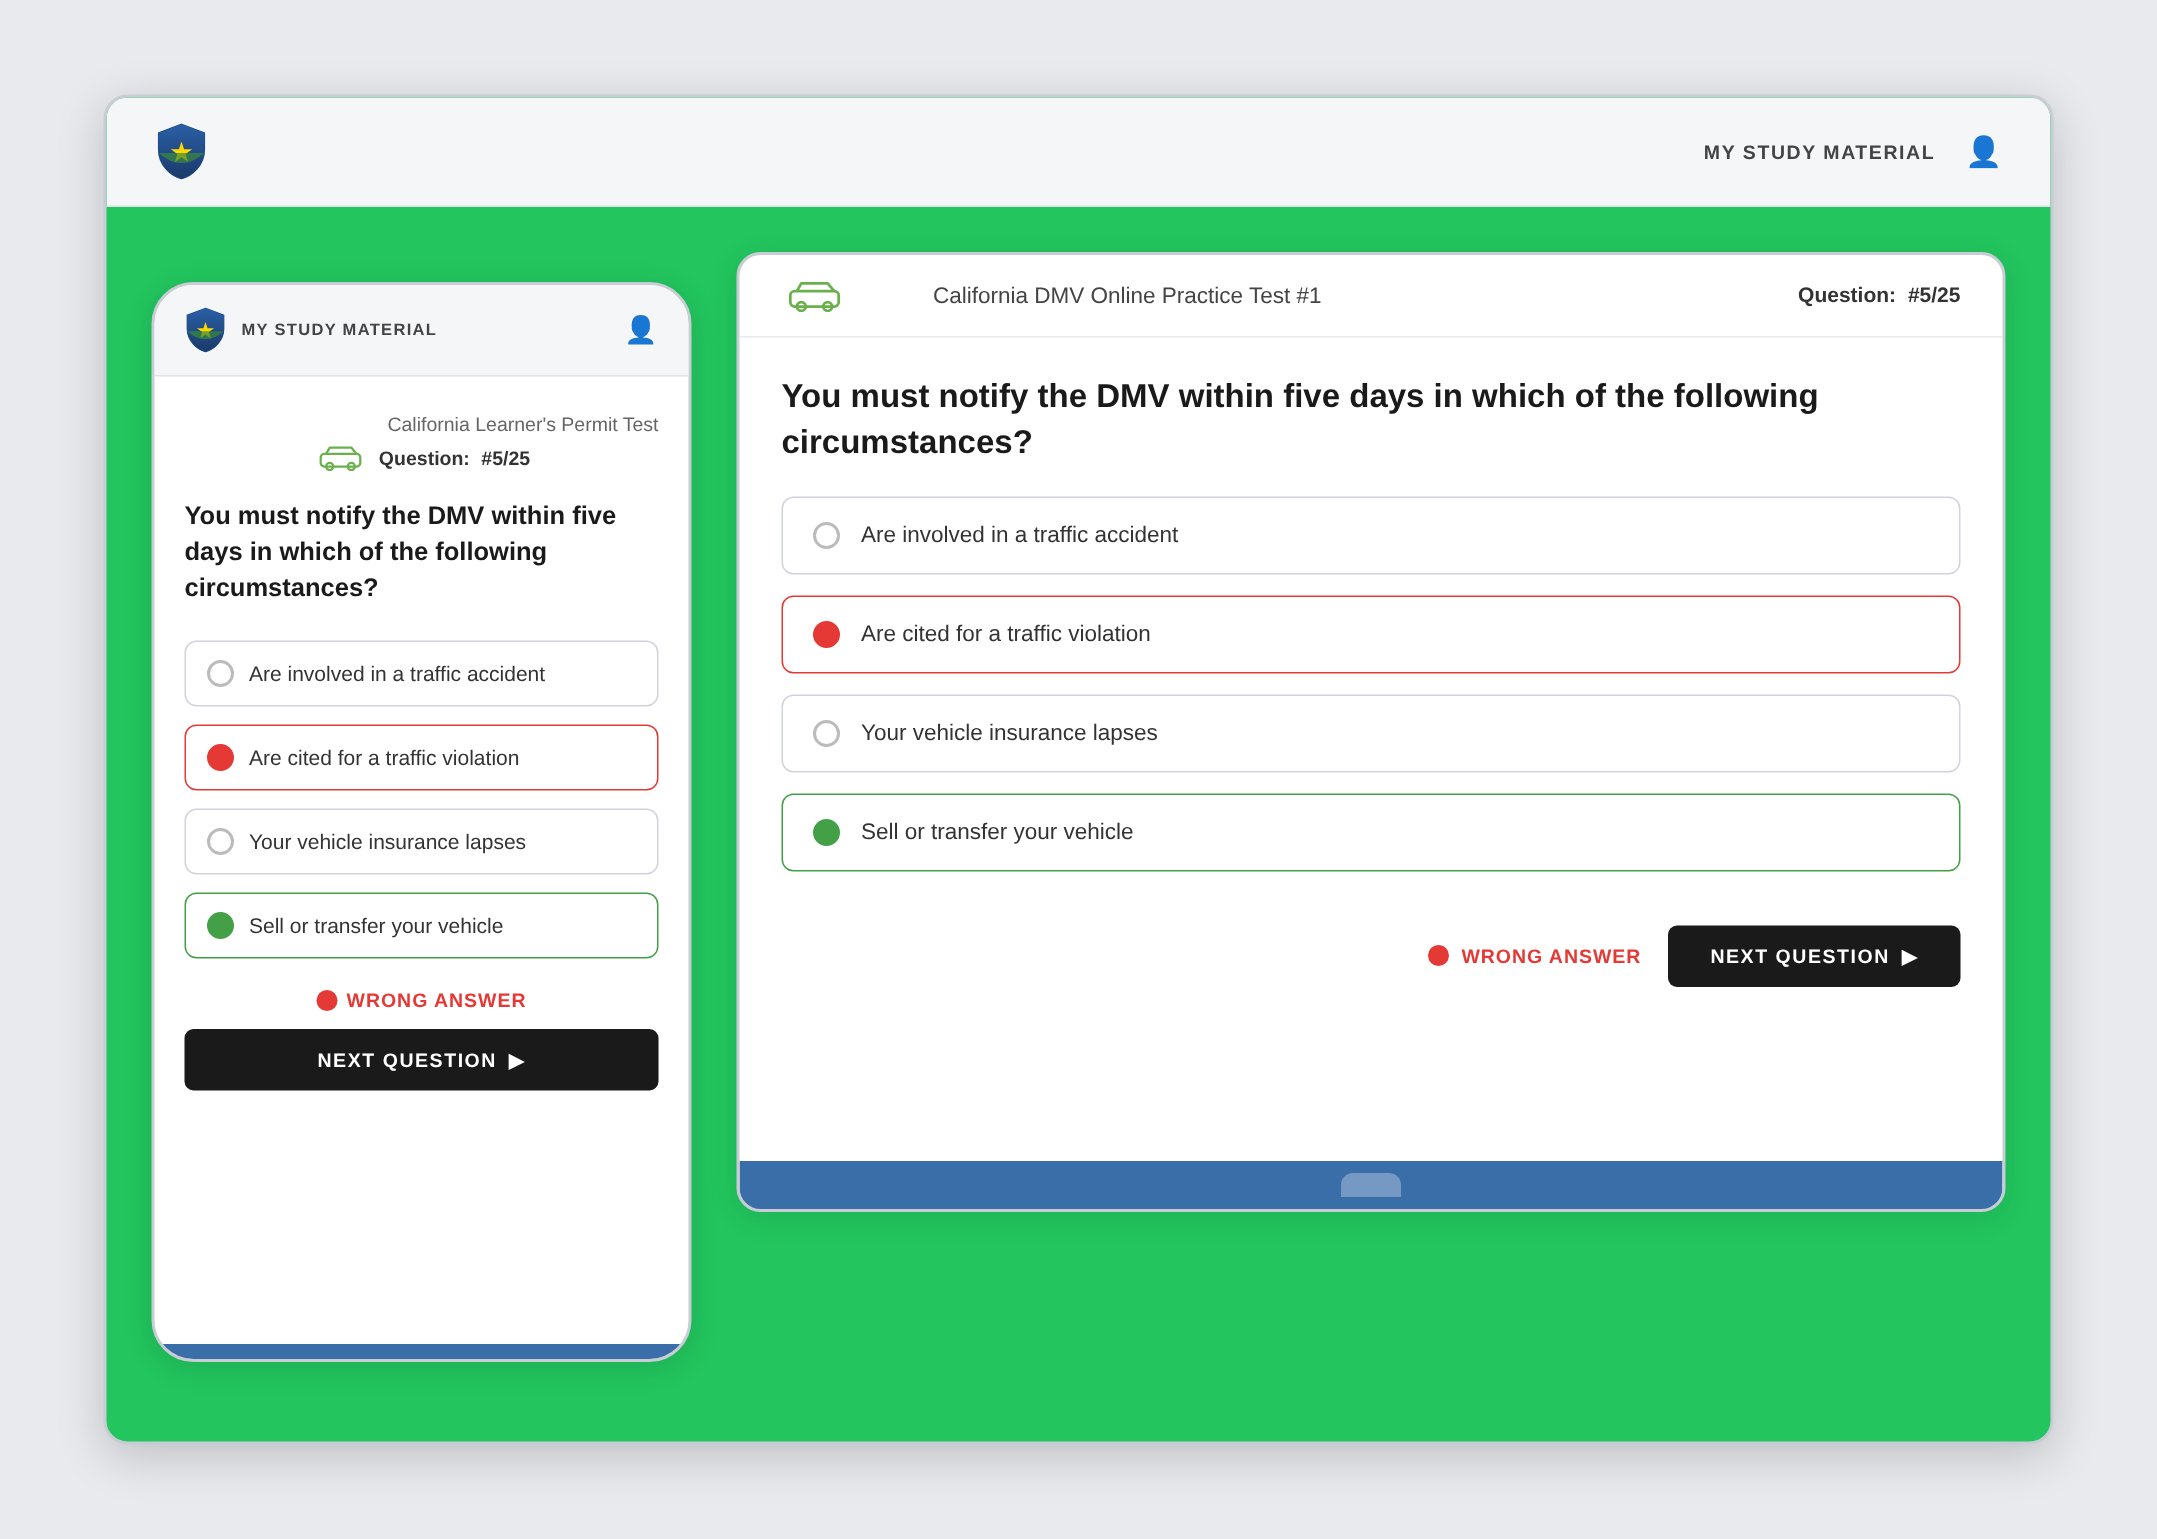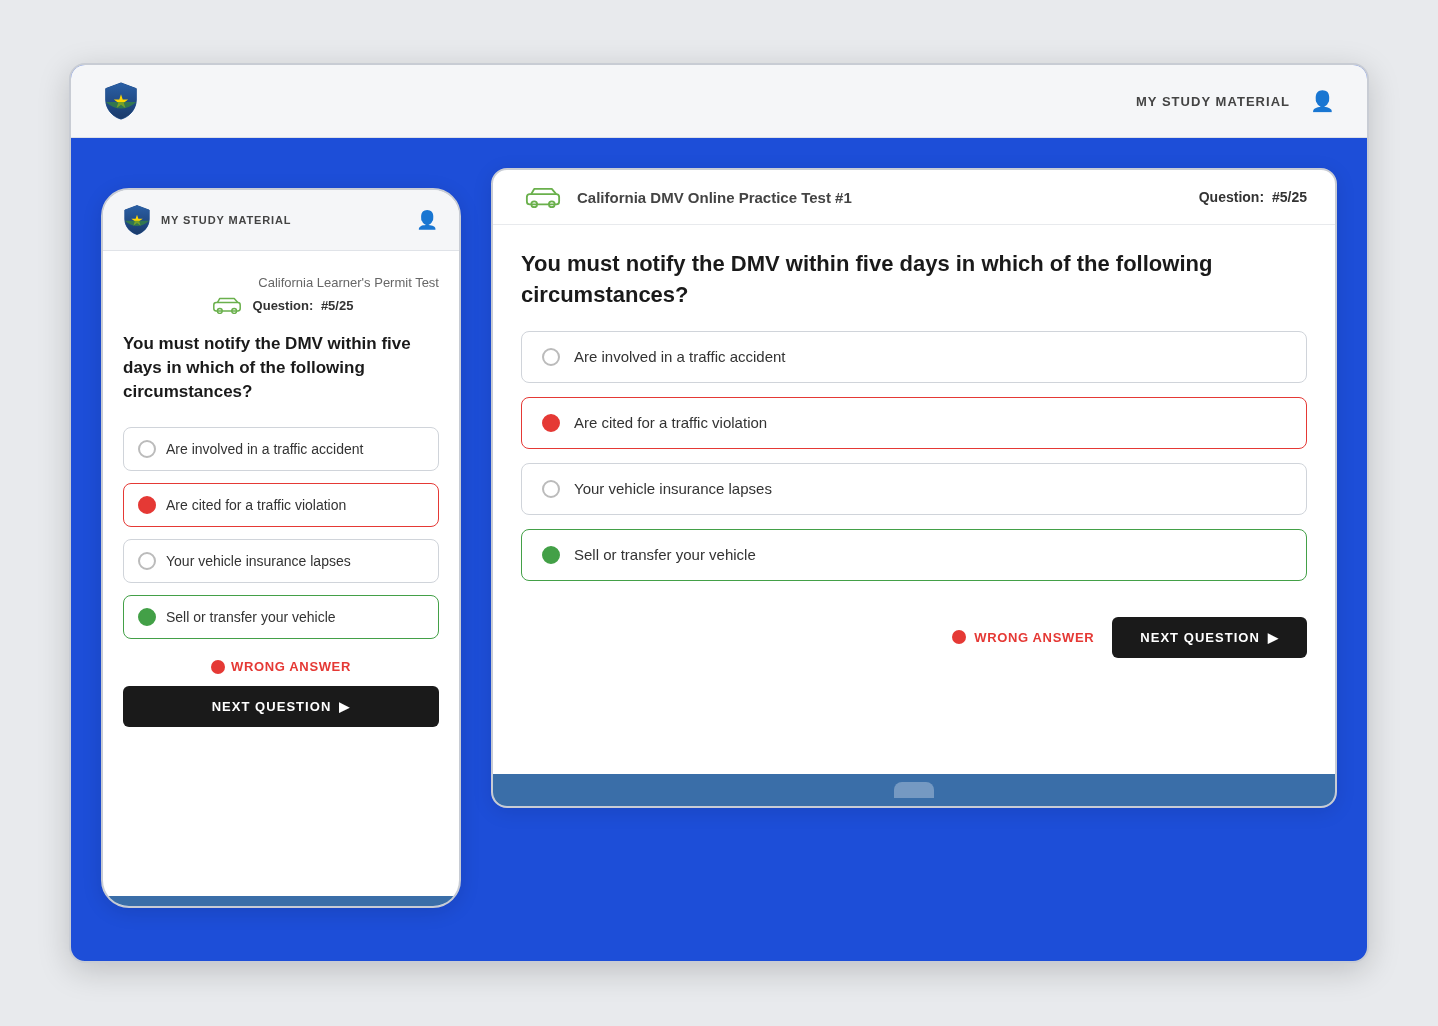--- a/index.html
+++ b/index.html
@@ -7,21 +7,21 @@
       background: #e8eaed;
       font-family: -apple-system, BlinkMacSystemFont, 'Segoe UI', Arial, sans-serif;
       display: flex;
       align-items: center;
       justify-content: center;
       min-height: 100vh;
       padding: 20px;
     }
 
     .outer-device {
-      background: #1d4ed8;
+      background: #22c55e;
       border-radius: 16px;
       border: 2px solid #c8ccd4;
       box-shadow: 0 8px 32px rgba(0,0,0,0.18);
       width: 1300px;
       min-height: 900px;
       position: relative;
       overflow: hidden;
     }
 
     
@@ -279,21 +279,22 @@
 
     .desktop-header-left {
       display: flex;
       align-items: center;
       gap: 12px;
     }
 
     .test-title-desktop {
       font-size: 15px;
       color: #444;
-      font-weight: 700;
+      font-weight: 400;
+      margin-left: 45px;
     }
 
     .question-counter-desktop {
       font-size: 14px;
       color: #888;
     }
 
     .question-counter-desktop span {
       font-weight: 700;
       color: #333;

